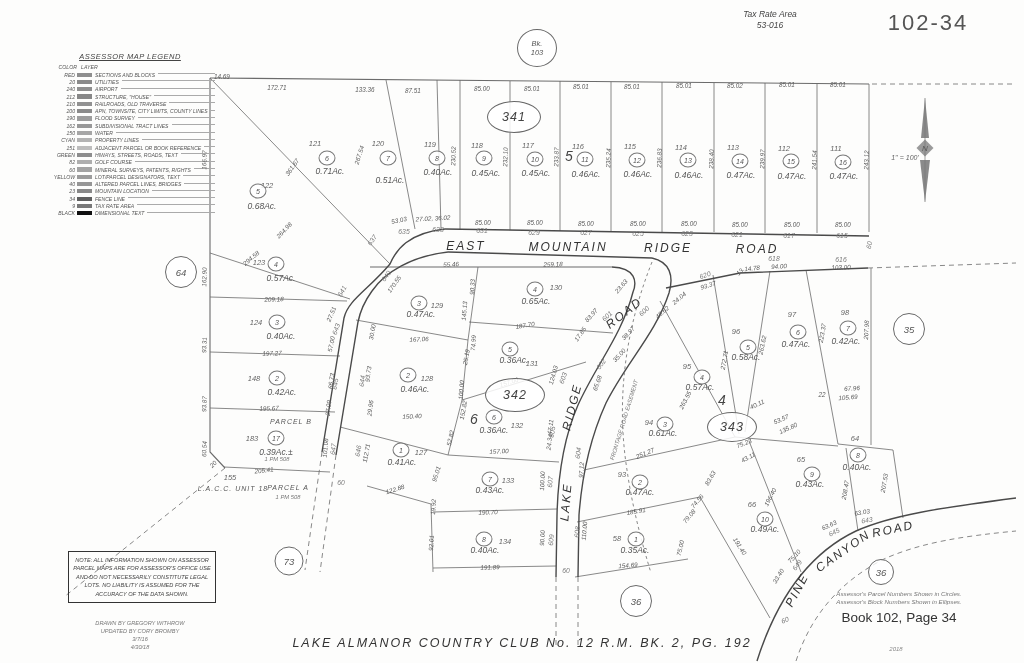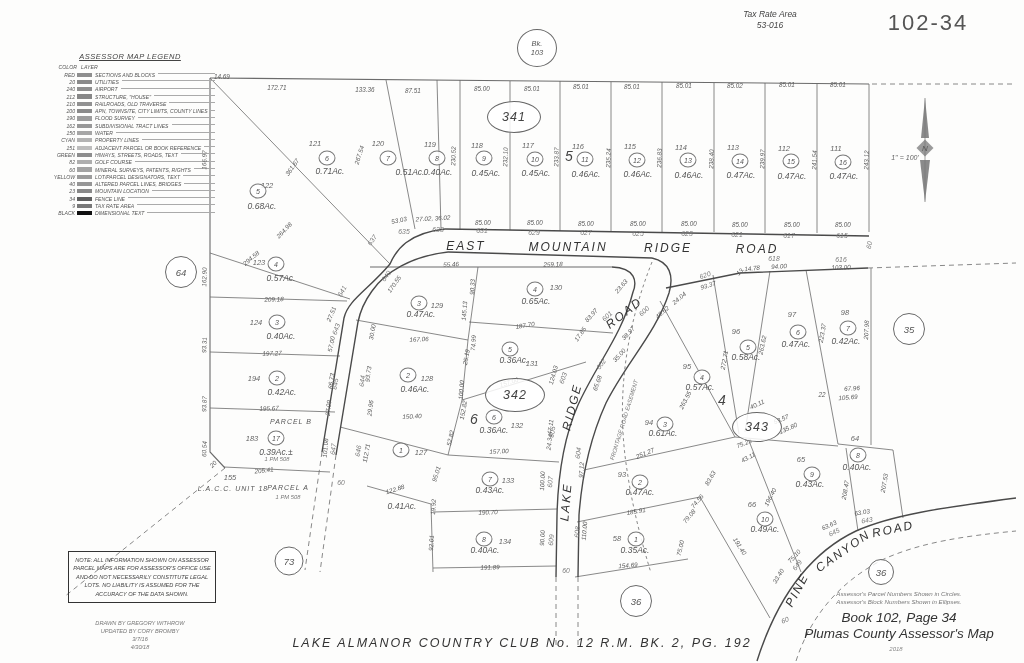--- a/index.html
+++ b/index.html
@@ -51,21 +51,21 @@
        white-space:pre-line;line-height:1.5;}
   .credits{position:absolute;left:75px;top:619px;width:130px;font-size:5.6px;font-style:italic;
        color:#777;text-align:center;white-space:pre-line;line-height:1.45;}
   .footer-title{position:absolute;left:522px;top:643px;transform:translate(-50%,-50%);
        font-size:12.5px;font-style:italic;letter-spacing:2px;color:#333;white-space:nowrap;}
   .rn1{position:absolute;left:899px;top:593px;transform:translate(-50%,-50%);font-size:6.2px;
        font-style:italic;color:#777;white-space:nowrap;}
   .rn2{position:absolute;left:899px;top:601px;transform:translate(-50%,-50%);font-size:6.2px;
        font-style:italic;color:#777;white-space:nowrap;}
   .rn-book{position:absolute;left:899px;top:617px;transform:translate(-50%,-50%);font-size:13.5px;
-       font-style:italic;color:#333;white-space:nowrap;}
+       color:#333;white-space:nowrap;}
   .rn-county{position:absolute;left:899px;top:633px;transform:translate(-50%,-50%);font-size:13.5px;
        font-style:italic;color:#333;white-space:nowrap;}
   .rn-year{position:absolute;left:896px;top:649px;transform:translate(-50%,-50%);font-size:6px;
        font-style:italic;color:#888;}
   .north-n{position:absolute;left:925px;top:148px;transform:translate(-50%,-50%);font-size:8px;
        font-style:italic;color:#555;}
   .north-scale{position:absolute;left:905px;top:157px;transform:translate(-50%,-50%);font-size:7px;
        font-style:italic;color:#666;white-space:nowrap;}
 </style>
 </head>
@@ -283,21 +283,20 @@
 LOTS. NO LIABILITY IS ASSUMED FOR THE
 ACCURACY OF THE DATA SHOWN.</div>
   <div class="credits">DRAWN BY GREGORY WITHROW
 UPDATED BY CORY BROMBY
 3/7/16
 4/30/18</div>
   <div class="footer-title">LAKE ALMANOR COUNTRY CLUB No. 12 R.M. BK. 2, PG. 192</div>
   <div class="rn1">Assessor's Parcel Numbers Shown in Circles.</div>
   <div class="rn2">Assessor's Block Numbers Shown in Ellipses.</div>
   <div class="rn-book">Book 102, Page 34</div>
-  <div class="rn-county">Plumas County Assessor's Map</div>
   <div class="rn-year">2018</div>
 
   <div id="map-annotations">
       <span class="lbl road" style="left: 466px; top: 246px; --r: 0deg;">EAST</span>
       <span class="lbl road" style="left: 568px; top: 247px; --r: 0deg;">MOUNTAIN</span>
       <span class="lbl road" style="left: 668px; top: 248px; --r: 0deg;">RIDGE</span>
       <span class="lbl road" style="left: 757px; top: 249px; --r: 0deg;">ROAD</span>
       <span class="lbl road" style="left: 624px; top: 313px; --r: -38deg;">ROAD</span>
       <span class="lbl road" style="left: 572px; top: 407px; --r: -76deg;">RIDGE</span>
       <span class="lbl road" style="left: 566px; top: 502px; --r: -85deg;">LAKE</span>
@@ -315,21 +314,21 @@
       <span class="lbl lot" style="left: 528px; top: 145px; --r: 0deg;">117</span>
       <span class="lbl lot" style="left: 578px; top: 146px; --r: 0deg;">116</span>
       <span class="lbl lot" style="left: 630px; top: 146px; --r: 0deg;">115</span>
       <span class="lbl lot" style="left: 681px; top: 147px; --r: 0deg;">114</span>
       <span class="lbl lot" style="left: 733px; top: 147px; --r: 0deg;">113</span>
       <span class="lbl lot" style="left: 784px; top: 148px; --r: 0deg;">112</span>
       <span class="lbl lot" style="left: 836px; top: 148px; --r: 0deg;">111</span>
       <span class="lbl lot" style="left: 267px; top: 185px; --r: 0deg;">122</span>
       <span class="lbl lot" style="left: 259px; top: 262px; --r: 0deg;">123</span>
       <span class="lbl lot" style="left: 256px; top: 322px; --r: 0deg;">124</span>
-      <span class="lbl lot" style="left: 254px; top: 378px; --r: 0deg;">194</span>
+      <span class="lbl lot" style="left: 254px; top: 378px; --r: 0deg;">148</span>
       <span class="lbl lot" style="left: 252px; top: 438px; --r: 0deg;">183</span>
       <span class="lbl lot" style="left: 230px; top: 477px; --r: 0deg;">155</span>
       <span class="lbl lot" style="left: 437px; top: 305px; --r: 0deg;">129</span>
       <span class="lbl lot" style="left: 556px; top: 287px; --r: 0deg;">130</span>
       <span class="lbl lot" style="left: 532px; top: 363px; --r: 0deg;">131</span>
       <span class="lbl lot" style="left: 427px; top: 378px; --r: 0deg;">128</span>
       <span class="lbl lot" style="left: 517px; top: 425px; --r: 0deg;">132</span>
       <span class="lbl lot" style="left: 421px; top: 452px; --r: 0deg;">127</span>
       <span class="lbl lot" style="left: 508px; top: 480px; --r: 0deg;">133</span>
       <span class="lbl lot" style="left: 505px; top: 541px; --r: 0deg;">134</span>
@@ -337,41 +336,41 @@
       <span class="lbl lot" style="left: 736px; top: 331px; --r: 0deg;">96</span>
       <span class="lbl lot" style="left: 687px; top: 366px; --r: 0deg;">95</span>
       <span class="lbl lot" style="left: 649px; top: 422px; text-align: right; --r: 0deg;">94</span>
       <span class="lbl lot" style="left: 622px; top: 474px; --r: 0deg;">93</span>
       <span class="lbl lot" style="left: 617px; top: 538px; --r: 0deg;">58</span>
       <span class="lbl lot" style="left: 752px; top: 504px; --r: 0deg;">66</span>
       <span class="lbl lot" style="left: 801px; top: 459px; --r: 0deg;">65</span>
       <span class="lbl lot" style="left: 855px; top: 438px; --r: 0deg;">64</span>
       <span class="lbl lot" style="left: 845px; top: 312px; --r: 0deg;">98</span>
       <span class="lbl ac" style="left: 330px; top: 171px; --r: 0deg;">0.71Ac.</span>
-      <span class="lbl ac" style="left: 390px; top: 172px; margin-left: 20px; --r: 0deg;">0.51Ac.</span>
+      <span class="lbl ac" style="left: 390px; top: 180px; --r: 0deg;">0.51Ac.</span>
       <span class="lbl ac" style="left: 438px; top: 172px; --r: 0deg;">0.40Ac.</span>
       <span class="lbl ac" style="left: 486px; top: 173px; --r: 0deg;">0.45Ac.</span>
       <span class="lbl ac" style="left: 536px; top: 173px; --r: 0deg;">0.45Ac.</span>
       <span class="lbl ac" style="left: 586px; top: 174px; --r: 0deg;">0.46Ac.</span>
       <span class="lbl ac" style="left: 638px; top: 174px; --r: 0deg;">0.46Ac.</span>
       <span class="lbl ac" style="left: 689px; top: 175px; --r: 0deg;">0.46Ac.</span>
       <span class="lbl ac" style="left: 741px; top: 175px; --r: 0deg;">0.47Ac.</span>
       <span class="lbl ac" style="left: 792px; top: 176px; --r: 0deg;">0.47Ac.</span>
       <span class="lbl ac" style="left: 844px; top: 176px; --r: 0deg;">0.47Ac.</span>
       <span class="lbl ac" style="left: 262px; top: 206px; --r: 0deg;">0.68Ac.</span>
       <span class="lbl ac" style="left: 281px; top: 278px; --r: 0deg;">0.57Ac.</span>
       <span class="lbl ac" style="left: 281px; top: 336px; --r: 0deg;">0.40Ac.</span>
       <span class="lbl ac" style="left: 282px; top: 392px; --r: 0deg;">0.42Ac.</span>
       <span class="lbl ac" style="left: 276px; top: 452px; --r: 0deg;">0.39Ac.±</span>
       <span class="lbl ac" style="left: 421px; top: 314px; --r: 0deg;">0.47Ac.</span>
       <span class="lbl ac" style="left: 536px; top: 301px; --r: 0deg;">0.65Ac.</span>
       <span class="lbl ac" style="left: 514px; top: 360px; --r: 0deg;">0.36Ac.</span>
       <span class="lbl ac" style="left: 415px; top: 389px; --r: 0deg;">0.46Ac.</span>
       <span class="lbl ac" style="left: 494px; top: 430px; --r: 0deg;">0.36Ac.</span>
-      <span class="lbl ac" style="left: 402px; top: 462px; margin-top: 44px; --r: 0deg;">0.41Ac.</span>
+      <span class="lbl ac" style="left: 402px; top: 462px; --r: 0deg;">0.41Ac.</span>
       <span class="lbl ac" style="left: 490px; top: 490px; --r: 0deg;">0.43Ac.</span>
       <span class="lbl ac" style="left: 485px; top: 550px; --r: 0deg;">0.40Ac.</span>
       <span class="lbl ac" style="left: 796px; top: 344px; --r: 0deg;">0.47Ac.</span>
       <span class="lbl ac" style="left: 746px; top: 357px; --r: 0deg;">0.58Ac.</span>
       <span class="lbl ac" style="left: 700px; top: 387px; --r: 0deg;">0.57Ac.</span>
       <span class="lbl ac" style="left: 663px; top: 433px; --r: 0deg;">0.61Ac.</span>
       <span class="lbl ac" style="left: 640px; top: 492px; --r: 0deg;">0.47Ac.</span>
       <span class="lbl ac" style="left: 635px; top: 550px; --r: 0deg;">0.35Ac.</span>
       <span class="lbl ac" style="left: 765px; top: 529px; --r: 0deg;">0.49Ac.</span>
       <span class="lbl ac" style="left: 810px; top: 484px; --r: 0deg;">0.43Ac.</span>
@@ -571,21 +570,21 @@
       <div class="apn" style="left: 702px; top: 377px;">4</div>
       <div class="apn" style="left: 665px; top: 424px;">3</div>
       <div class="apn" style="left: 640px; top: 482px;">2</div>
       <div class="apn" style="left: 636px; top: 539px;">1</div>
       <div class="apn" style="left: 765px; top: 519px;">10</div>
       <div class="apn" style="left: 812px; top: 474px;">9</div>
       <div class="apn" style="left: 858px; top: 455px;">8</div>
       <div class="apn" style="left: 848px; top: 328px;">7</div>
       <div class="blkell" style="left: 486px; top: 117px; width: 52px; height: 30px;">341</div>
       <div class="blkell" style="left: 487px; top: 395px; width: 58px; height: 32px; font-style: italic;">342</div>
-      <div class="blkell" style="left: 729px; top: 427px; width: 48px; height: 28px;">343</div>
+      <div class="blkell" style="left: 704px; top: 427px; width: 48px; height: 28px;">343</div>
       <div class="refc" style="left: 181px; top: 272px; width: 30px; height: 30px;">64</div>
       <div class="refc" style="left: 289px; top: 561px; width: 27px; height: 27px;">73</div>
       <div class="refc" style="left: 909px; top: 329px; width: 30px; height: 30px;">35</div>
       <div class="refc" style="left: 636px; top: 601px; width: 30px; height: 30px;">36</div>
       <div class="refc" style="left: 881px; top: 572px; width: 24px; height: 24px;">36</div>
     </div>
 
 </div>
 
 </body></html>

